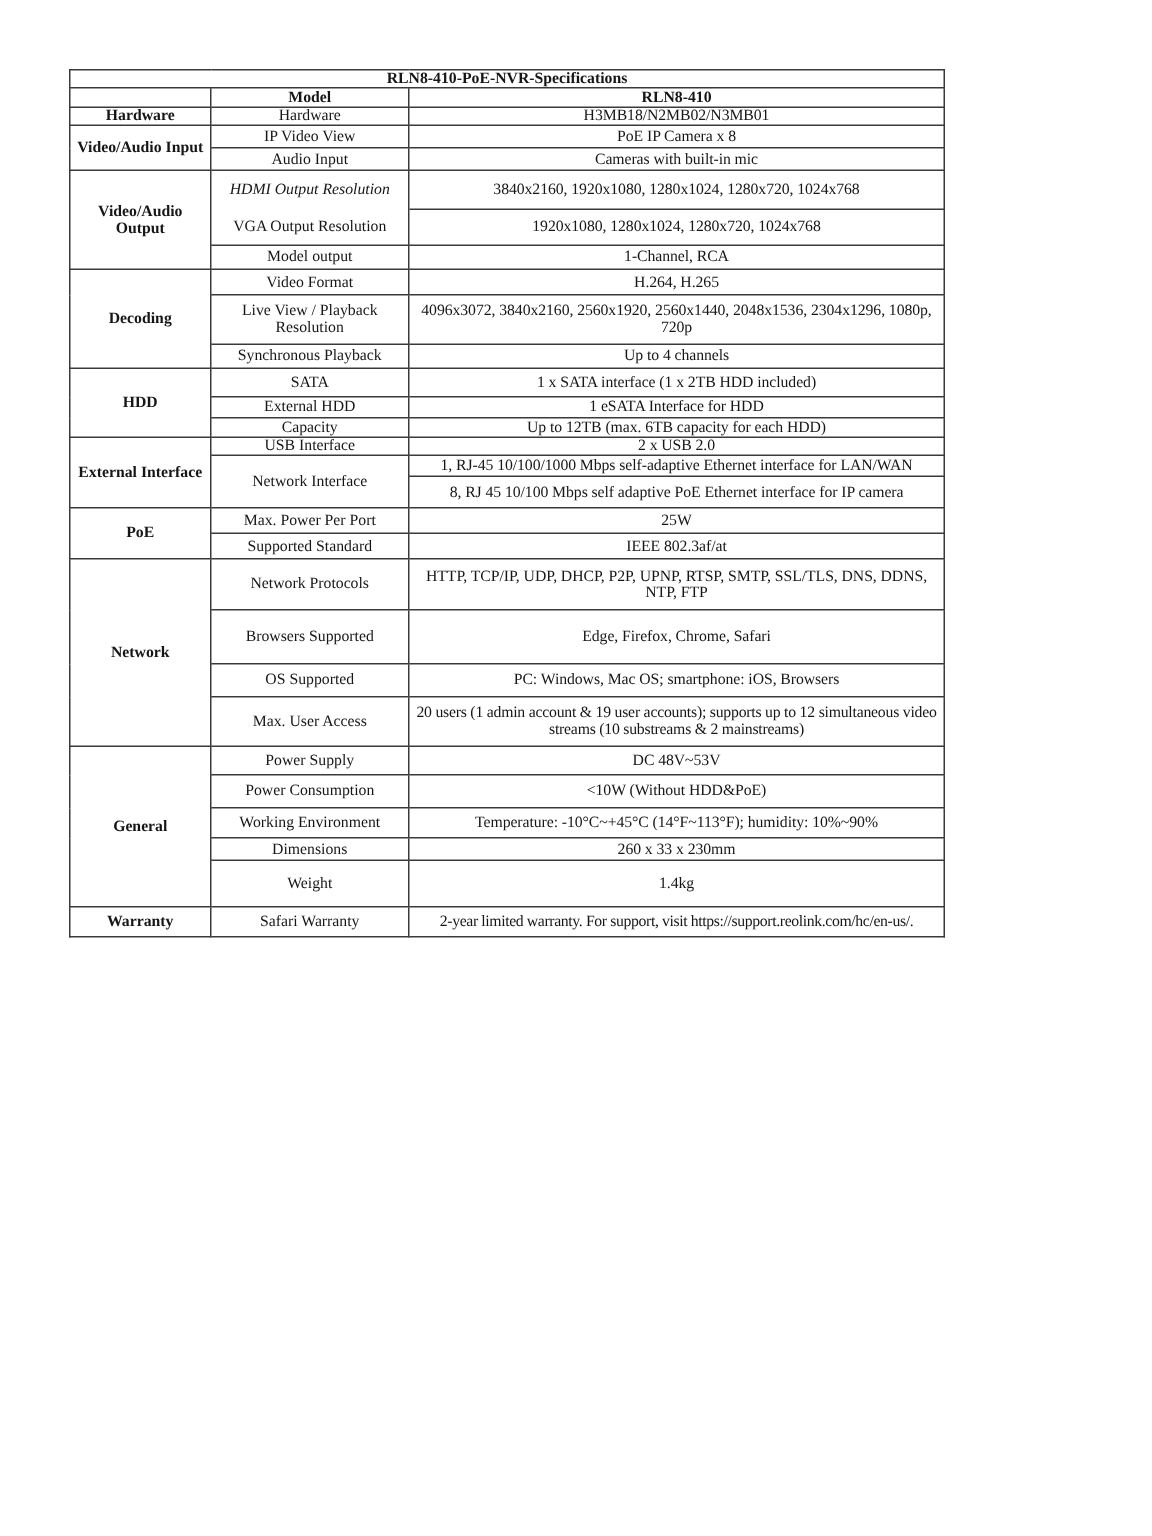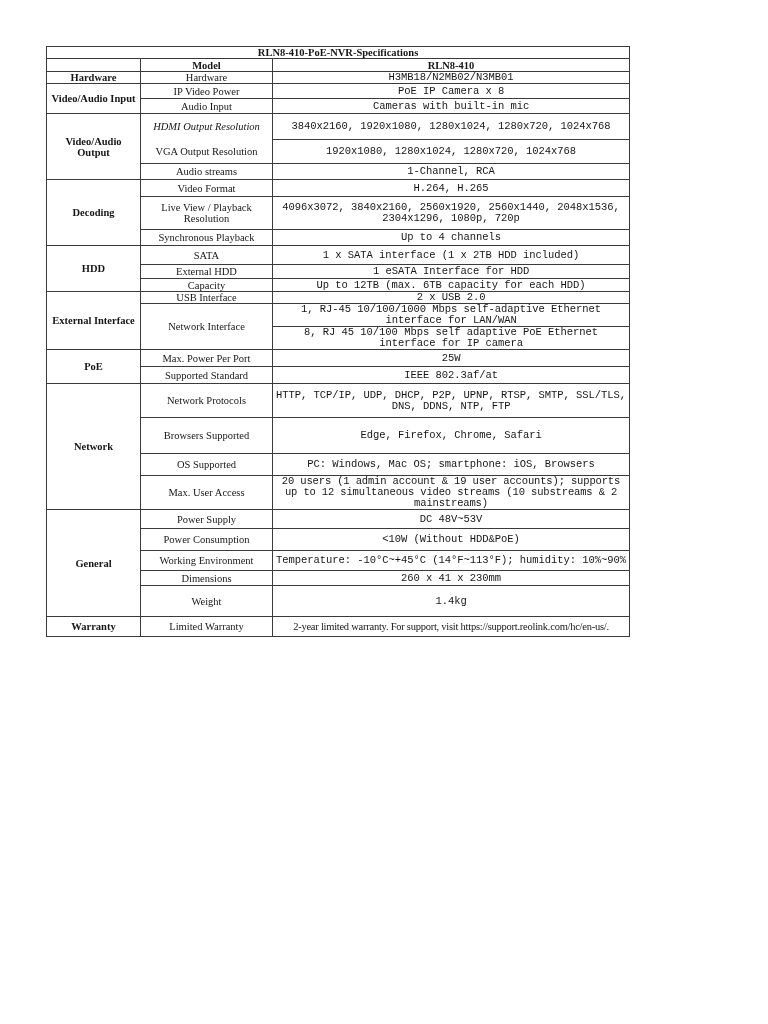--- a/index.html
+++ b/index.html
@@ -6,21 +6,21 @@
   body { width: 768px; height: 1024px; position: relative; overflow: hidden;
          font-family: "Liberation Serif", "DejaVu Serif", serif; color: #161616; }
   table.spec { position: absolute; left: 46px; top: 46px; width: 583px;
                border-collapse: collapse; table-layout: fixed; font-size: 10.5px; }
   table.spec td { border: 1px solid #3a3a3a; text-align: center; vertical-align: middle;
                   padding: 0 2px; line-height: 11px; }
   table.spec { border: 1px solid #222; }
   .b { font-weight: bold; }
   .nw { white-space: nowrap; padding: 0 !important; }
   .nb { border-bottom-style: hidden !important; font-style: italic; }
-  .val { letter-spacing: -0.05px; font-family: Liberation Mono, monospace; }
+  .val { letter-spacing: -0.05px; }
   .tight { white-space: nowrap; letter-spacing: -0.25px; padding: 0 1px !important; }
 </style>
 </head>
 <body>
 
 <table class="spec">
   <colgroup>
       <col style="width:94px">
       <col style="width:132px">
       <col style="width:357px">
@@ -36,39 +36,39 @@
     </tr>
 
     <tr style="height:12px">
       <td class="b">Hardware</td>
       <td>Hardware</td>
       <td class="val">H3MB18/N2MB02/N3MB01</td>
     </tr>
 
     <tr style="height:15px">
       <td rowspan="2" class="b nw">Video/Audio Input</td>
-      <td>IP Video Power</td>
+      <td>IP Video View</td>
       <td class="val">PoE IP Camera x 8</td>
     </tr>
     <tr style="height:15px">
       <td>Audio Input</td>
       <td class="val">Cameras with built-in mic</td>
     </tr>
 
     <tr style="height:26px">
       <td rowspan="3" class="b">Video/Audio Output</td>
       <td class="nb">HDMI Output Resolution</td>
       <td class="val">3840x2160, 1920x1080, 1280x1024, 1280x720, 1024x768</td>
     </tr>
     <tr style="height:24px">
       <td>VGA Output Resolution</td>
       <td class="val">1920x1080, 1280x1024, 1280x720, 1024x768</td>
     </tr>
     <tr style="height:16px">
-      <td>Audio streams</td>
+      <td>Model output</td>
       <td class="val">1-Channel, RCA</td>
     </tr>
 
     <tr style="height:17px">
       <td rowspan="3" class="b">Decoding</td>
       <td>Video Format</td>
       <td class="val">H.264, H.265</td>
     </tr>
     <tr style="height:33px">
       <td>Live View / Playback Resolution</td>
@@ -142,26 +142,26 @@
     <tr style="height:22px">
       <td>Power Consumption</td>
       <td class="val">&lt;10W (Without HDD&amp;PoE)</td>
     </tr>
     <tr style="height:20px">
       <td>Working Environment</td>
       <td class="val">Temperature: -10°C~+45°C (14°F~113°F); humidity: 10%~90%</td>
     </tr>
     <tr style="height:15px">
       <td>Dimensions</td>
-      <td class="val">260 x 41 x 230mm</td>
+      <td class="val">260 x 33 x 230mm</td>
     </tr>
     <tr style="height:31px">
       <td>Weight</td>
       <td class="val">1.4kg</td>
     </tr>
 
     <tr style="height:20px">
       <td class="b">Warranty</td>
-      <td>Limited Warranty</td>
+      <td>Safari Warranty</td>
       <td class="tight">2-year limited warranty. For support, visit https://support.reolink.com/hc/en-us/.</td>
     </tr>
   </tbody>
 </table>
 
 </body></html>

